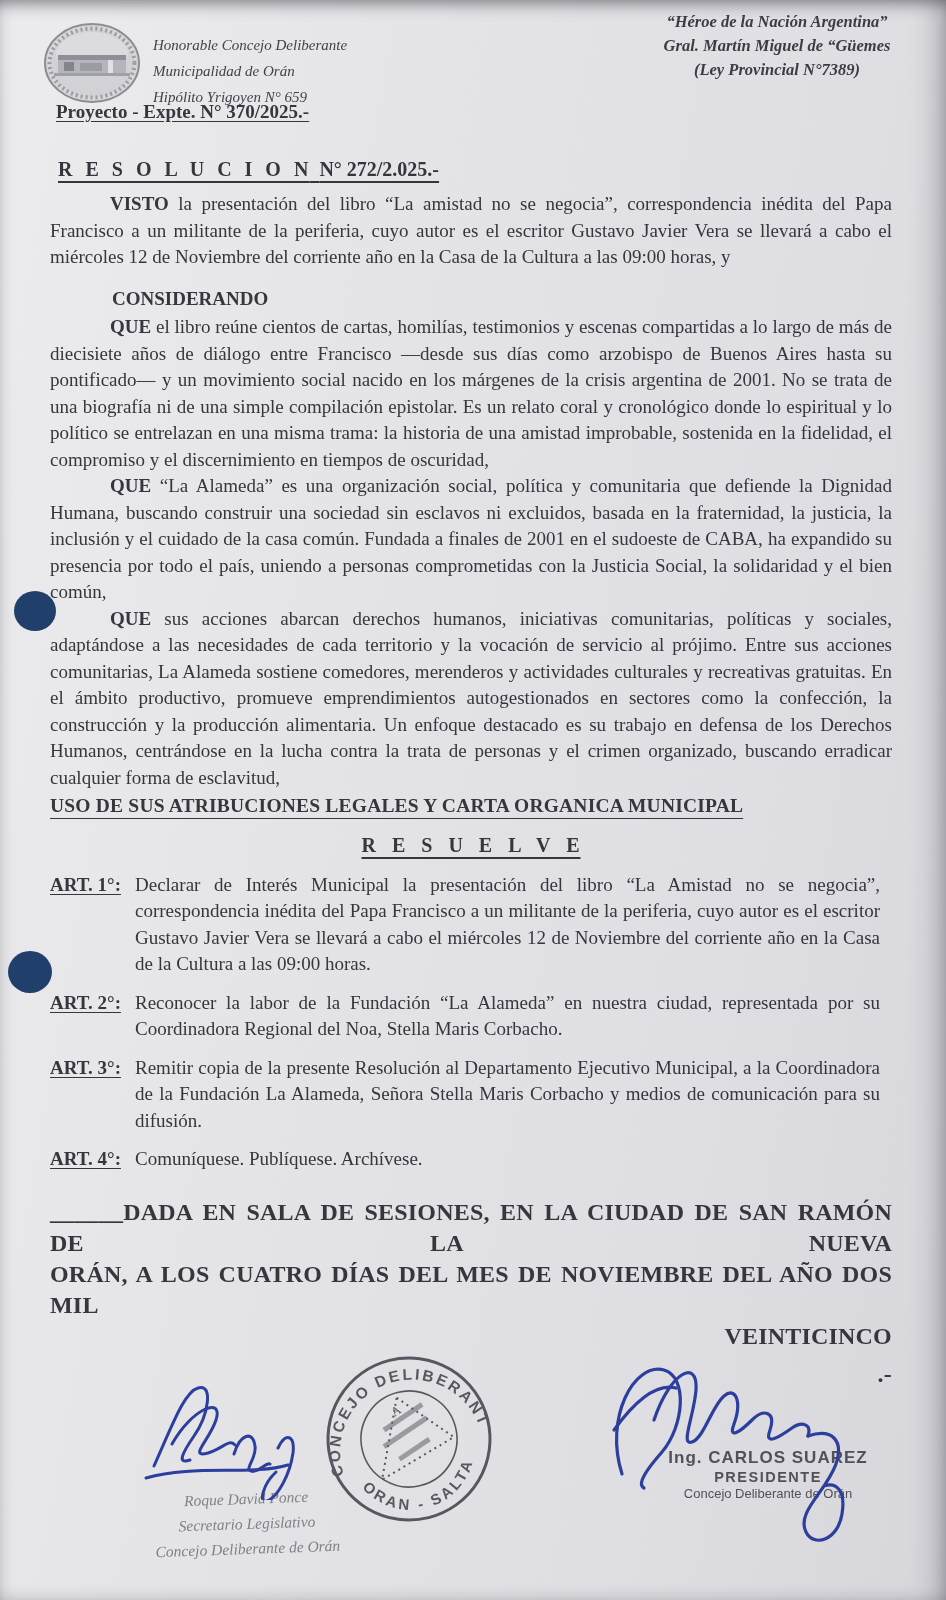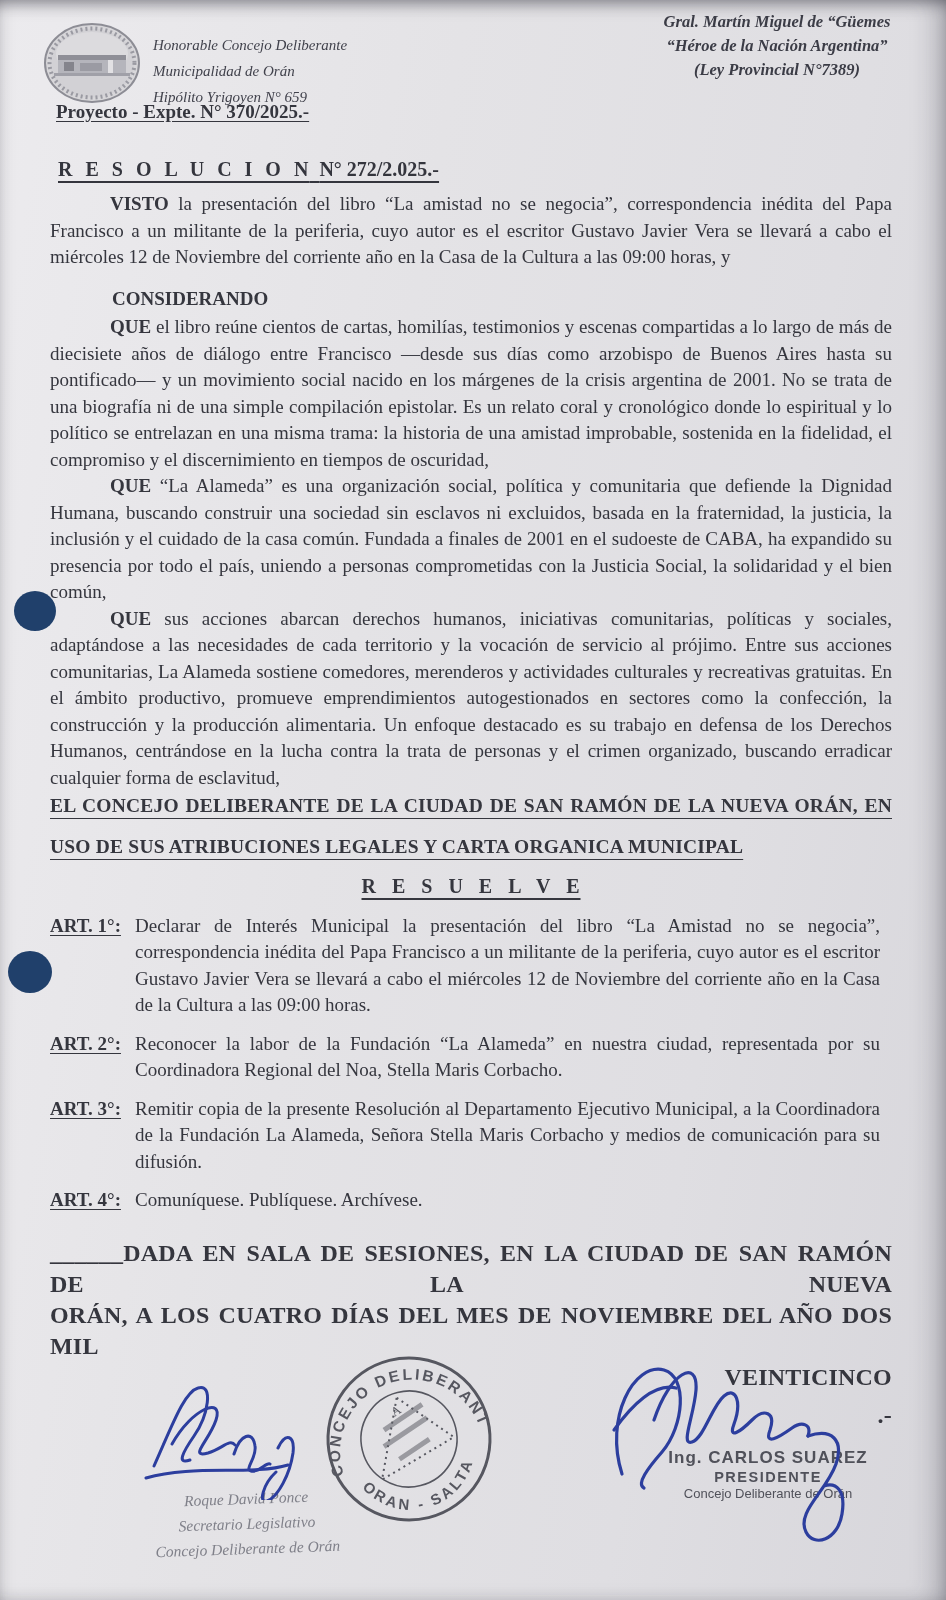--- a/index.html
+++ b/index.html
@@ -74,22 +74,22 @@
     <rect x="14" y="53" width="76" height="3" fill="#a0a0a8"></rect>
   </svg>
 
   <div class="hdr-left">
     <div>Honorable Concejo Deliberante</div>
     <div>Municipalidad de Orán</div>
     <div>Hipólito Yrigoyen N° 659</div>
   </div>
 
   <div class="hdr-right">
+    <div>“Héroe de la Nación Argentina”</div>
     <div>Gral. Martín Miguel de “Güemes</div>
-    <div>“Héroe de la Nación Argentina”</div>
     <div>(Ley Provincial N°7389)</div>
   </div>
 
   <div class="meta">
     <div class="proyecto">Proyecto - Expte. N° 370/2025.-</div>
   </div>
 
   <div class="res-title">
     <span class="res-word">R E S O L U C I O N</span>&nbsp;
     <span>N° 272/2.025.-</span>
@@ -101,21 +101,20 @@
 
     <p class="para considerando">CONSIDERANDO</p>
 
     <p class="para"><span class="lead">QUE</span><span> el libro reúne cientos de cartas, homilías, testimonios y escenas compartidas a lo largo de más de diecisiete años de diálogo entre Francisco —desde sus días como arzobispo de Buenos Aires hasta su pontificado— y un movimiento social nacido en los márgenes de la crisis argentina de 2001. No se trata de una biografía ni de una simple compilación epistolar. Es un relato coral y cronológico donde lo espiritual y lo político se entrelazan en una misma trama: la historia de una amistad improbable, sostenida en la fidelidad, el compromiso y el discernimiento en tiempos de oscuridad,</span></p>
 
     <p class="para"><span class="lead">QUE</span><span> “La Alameda” es una organización social, política y comunitaria que defiende la Dignidad Humana, buscando construir una sociedad sin esclavos ni excluidos, basada en la fraternidad, la justicia, la inclusión y el cuidado de la casa común. Fundada a finales de 2001 en el sudoeste de CABA, ha expandido su presencia por todo el país, uniendo a personas comprometidas con la Justicia Social, la solidaridad y el bien común,</span></p>
 
     <p class="para"><span class="lead">QUE</span><span> sus acciones abarcan derechos humanos, iniciativas comunitarias, políticas y sociales, adaptándose a las necesidades de cada territorio y la vocación de servicio al prójimo. Entre sus acciones comunitarias, La Alameda sostiene comedores, merenderos y actividades culturales y recreativas gratuitas. En el ámbito productivo, promueve emprendimientos autogestionados en sectores como la confección, la construcción y la producción alimentaria. Un enfoque destacado es su trabajo en defensa de los Derechos Humanos, centrándose en la lucha contra la trata de personas y el crimen organizado, buscando erradicar cualquier forma de esclavitud,</span></p>
 
 
-    <div class="decree-line first">EL CONCEJO DELIBERANTE DE LA CIUDAD DE SAN RAMÓN DE LA NUEVA ORÁN, EN</div>
     <div class="decree-line">USO DE SUS ATRIBUCIONES LEGALES Y CARTA ORGANICA MUNICIPAL</div>
 
     <div class="resuelve"><span>R E S U E L V E</span></div>
 
     <div class="article">
       <span class="label">ART. 1°:</span>
       <p>Declarar de Interés Municipal la presentación del libro “La Amistad no se negocia”, correspondencia inédita del Papa Francisco a un militante de la periferia, cuyo autor es el escritor Gustavo Javier Vera se llevará a cabo el miércoles 12 de Noviembre del corriente año en la Casa de la Cultura a las 09:00 horas.</p>
     </div>
     <div class="article">
       <span class="label">ART. 2°:</span>

